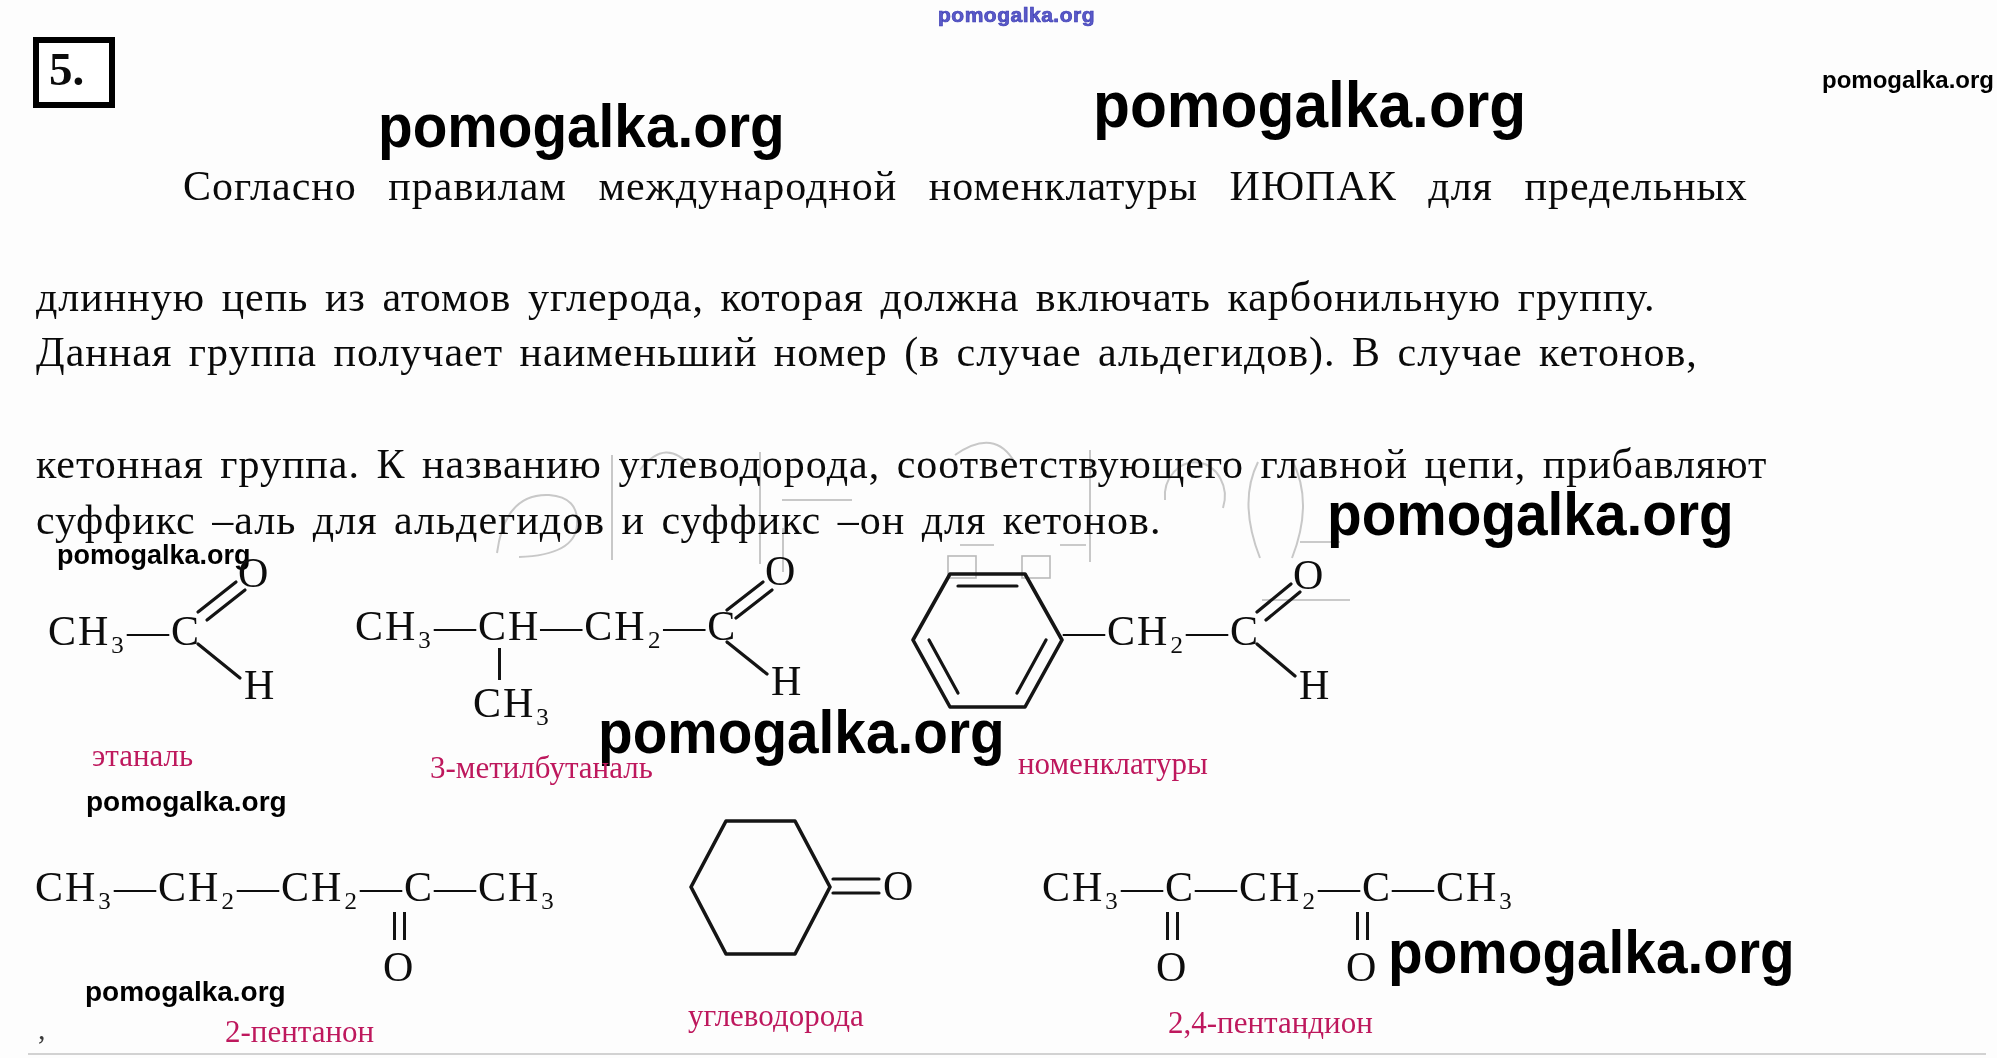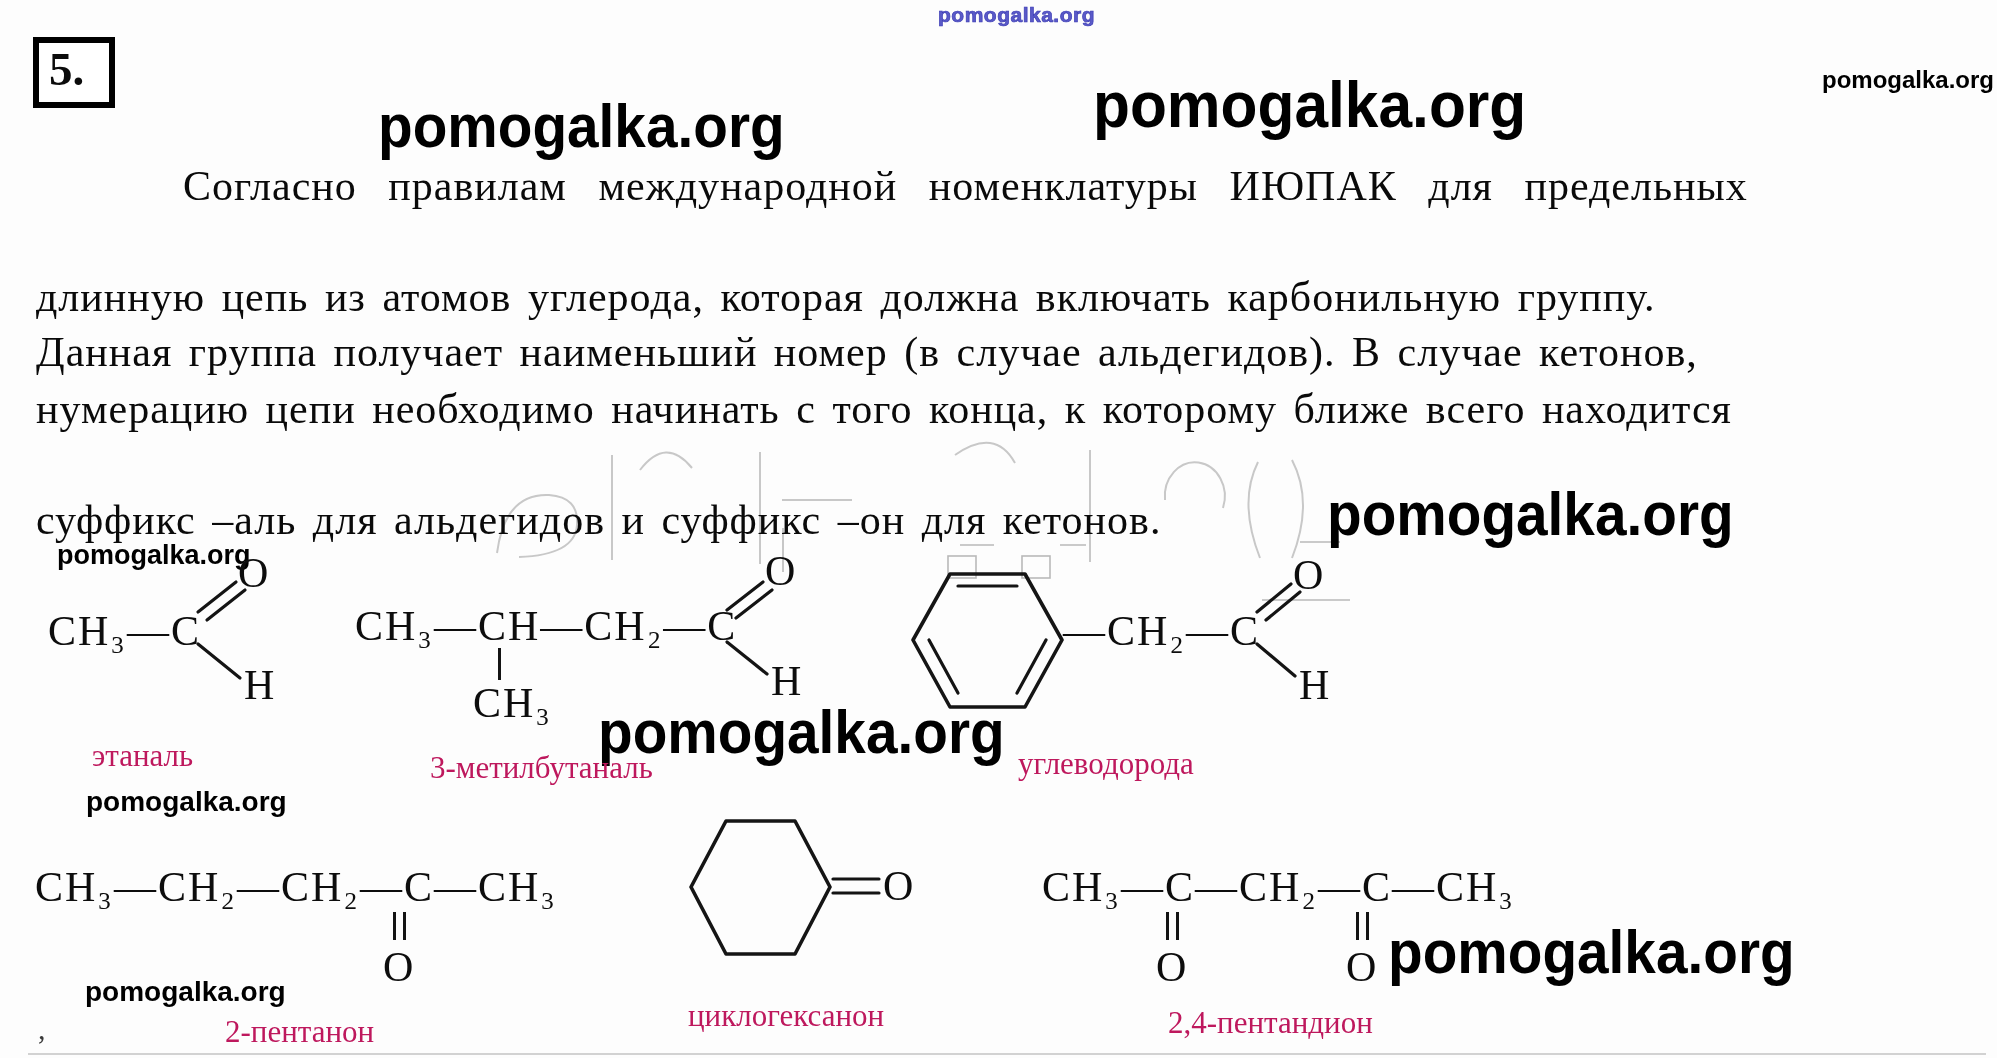--- a/index.html
+++ b/index.html
@@ -86,21 +86,21 @@
   <div class="wm wm-big" style="left:1327px; top:484px">pomogalka.org</div>
   <div class="wm wm-small" style="left:57px; top:542px; font-size:27px">pomogalka.org</div>
   <div class="wm wm-small" style="left:86px; top:788px">pomogalka.org</div>
   <div class="wm wm-big" style="left:598px; top:702px">pomogalka.org</div>
   <div class="wm wm-small" style="left:85px; top:978px">pomogalka.org</div>
   <div class="wm wm-big" style="left:1388px; top:922px">pomogalka.org</div>
 
   <div class="pline indent-wide" style="left:183px; top:165px">Согласно правилам международной номенклатуры ИЮПАК для предельных</div>
   <div class="pline" style="left:36px; top:276px">длинную цепь из атомов углерода, которая должна включать карбонильную группу.</div>
   <div class="pline" style="left:36px; top:331px">Данная группа получает наименьший номер (в случае альдегидов). В случае кетонов,</div>
-  <div class="pline" style="left:36px; top:388px">нумерацию цепи необходимо начинать с того конца, к которому ближе всего находится</div>
+  <div class="pline" style="left:36px; top:443px">кетонная группа. К названию углеводорода, соответствующего главной цепи, прибавляют</div>
   <div class="pline" style="left:36px; top:499px">суффикс –аль для альдегидов и суффикс –он для кетонов.</div>
 
   <div class="struct" style="left:48px; top:552px; width:300px; height:180px">
     <svg width="300" height="180">
       <line class="bondline" x1="150" y1="60" x2="188" y2="30"></line>
       <line class="bondline" x1="159" y1="68" x2="197" y2="38"></line>
       <line class="bondline" x1="150" y1="92" x2="192" y2="126"></line>
     </svg>
     <span class="f chain" style="left:0; top:58px">CH₃—C</span>
     <span class="f atom" style="left:190px; top:0px">O</span>
@@ -129,38 +129,38 @@
       <line class="bondline" x1="24" y1="88" x2="53" y2="141"></line>
       <line class="bondline" x1="141" y1="88" x2="112" y2="141"></line>
       <line class="bondline" x1="352" y1="60" x2="386" y2="32"></line>
       <line class="bondline" x1="361" y1="68" x2="395" y2="40"></line>
       <line class="bondline" x1="352" y1="92" x2="390" y2="124"></line>
     </svg>
     <span class="f chain" style="left:158px; top:58px">—CH₂—C</span>
     <span class="f atom" style="left:388px; top:2px">O</span>
     <span class="f atom" style="left:394px; top:112px">H</span>
   </div>
-  <div class="slabel" style="left:1018px; top:748px">углеводорода</div>
+  <div class="slabel" style="left:1018px; top:748px">номенклатуры</div>
 
   <div class="struct" style="left:35px; top:858px; width:540px; height:130px">
     <span class="f chain" style="left:0; top:8px">CH₃—CH₂—CH₂—C—CH₃</span>
     <span class="dbond" style="left:358px; top:54px"></span>
     <span class="f atom" style="left:348px; top:88px">O</span>
   </div>
   <div class="slabel" style="left:225px; top:1016px">2-пентанон</div>
 
   <div class="struct" style="left:685px; top:815px; width:260px; height:150px">
     <svg width="260" height="150">
       <polygon class="ring" points="6,72 41,6 110,6 145,72 110,139 41,139"></polygon>
       <line class="bondline" x1="148" y1="64" x2="194" y2="64"></line>
       <line class="bondline" x1="148" y1="78" x2="194" y2="78"></line>
     </svg>
     <span class="f atom" style="left:198px; top:50px">O</span>
   </div>
-  <div class="slabel" style="left:688px; top:1000px">циклогексанон</div>
+  <div class="slabel" style="left:688px; top:1000px">углеводорода</div>
 
   <div class="struct" style="left:1042px; top:858px; width:480px; height:130px">
     <span class="f chain" style="left:0; top:8px">CH₃—C—CH₂—C—CH₃</span>
     <span class="dbond" style="left:124px; top:54px"></span>
     <span class="f atom" style="left:114px; top:88px">O</span>
     <span class="dbond" style="left:314px; top:54px"></span>
     <span class="f atom" style="left:304px; top:88px">O</span>
   </div>
   <div class="slabel" style="left:1168px; top:1007px">2,4-пентандион</div>
 

